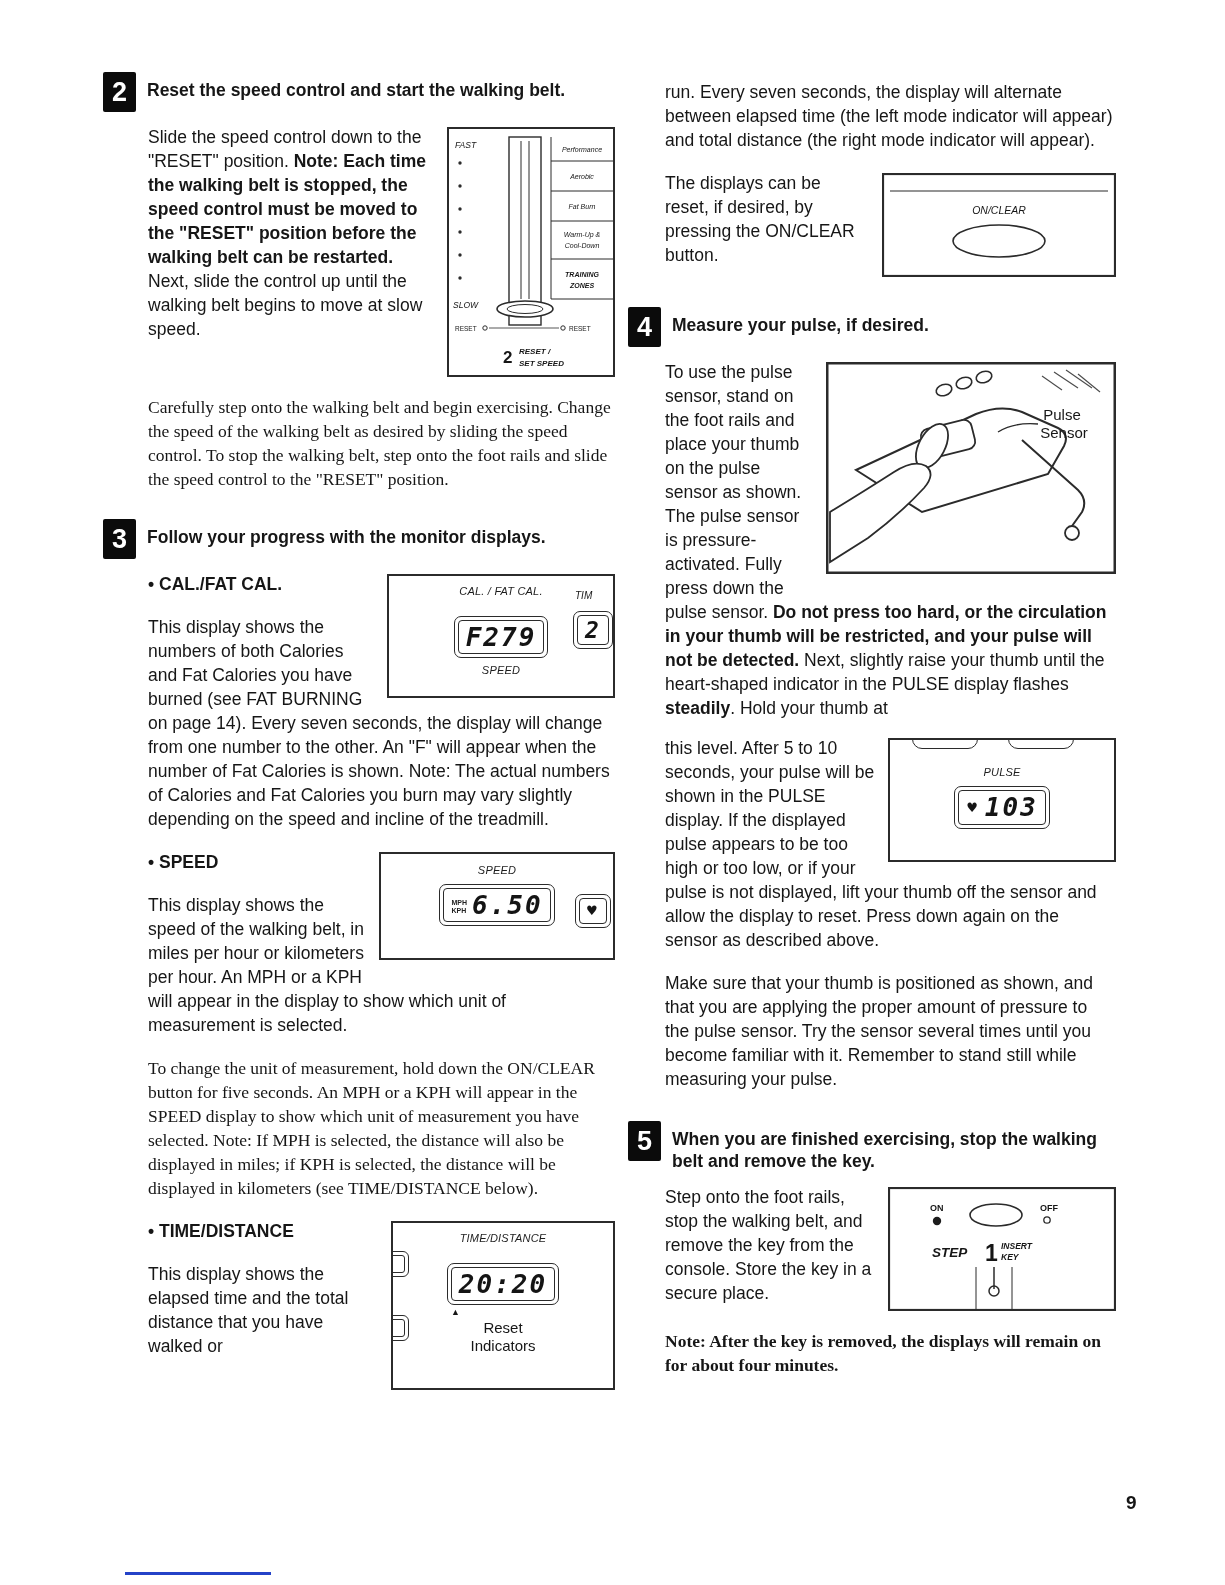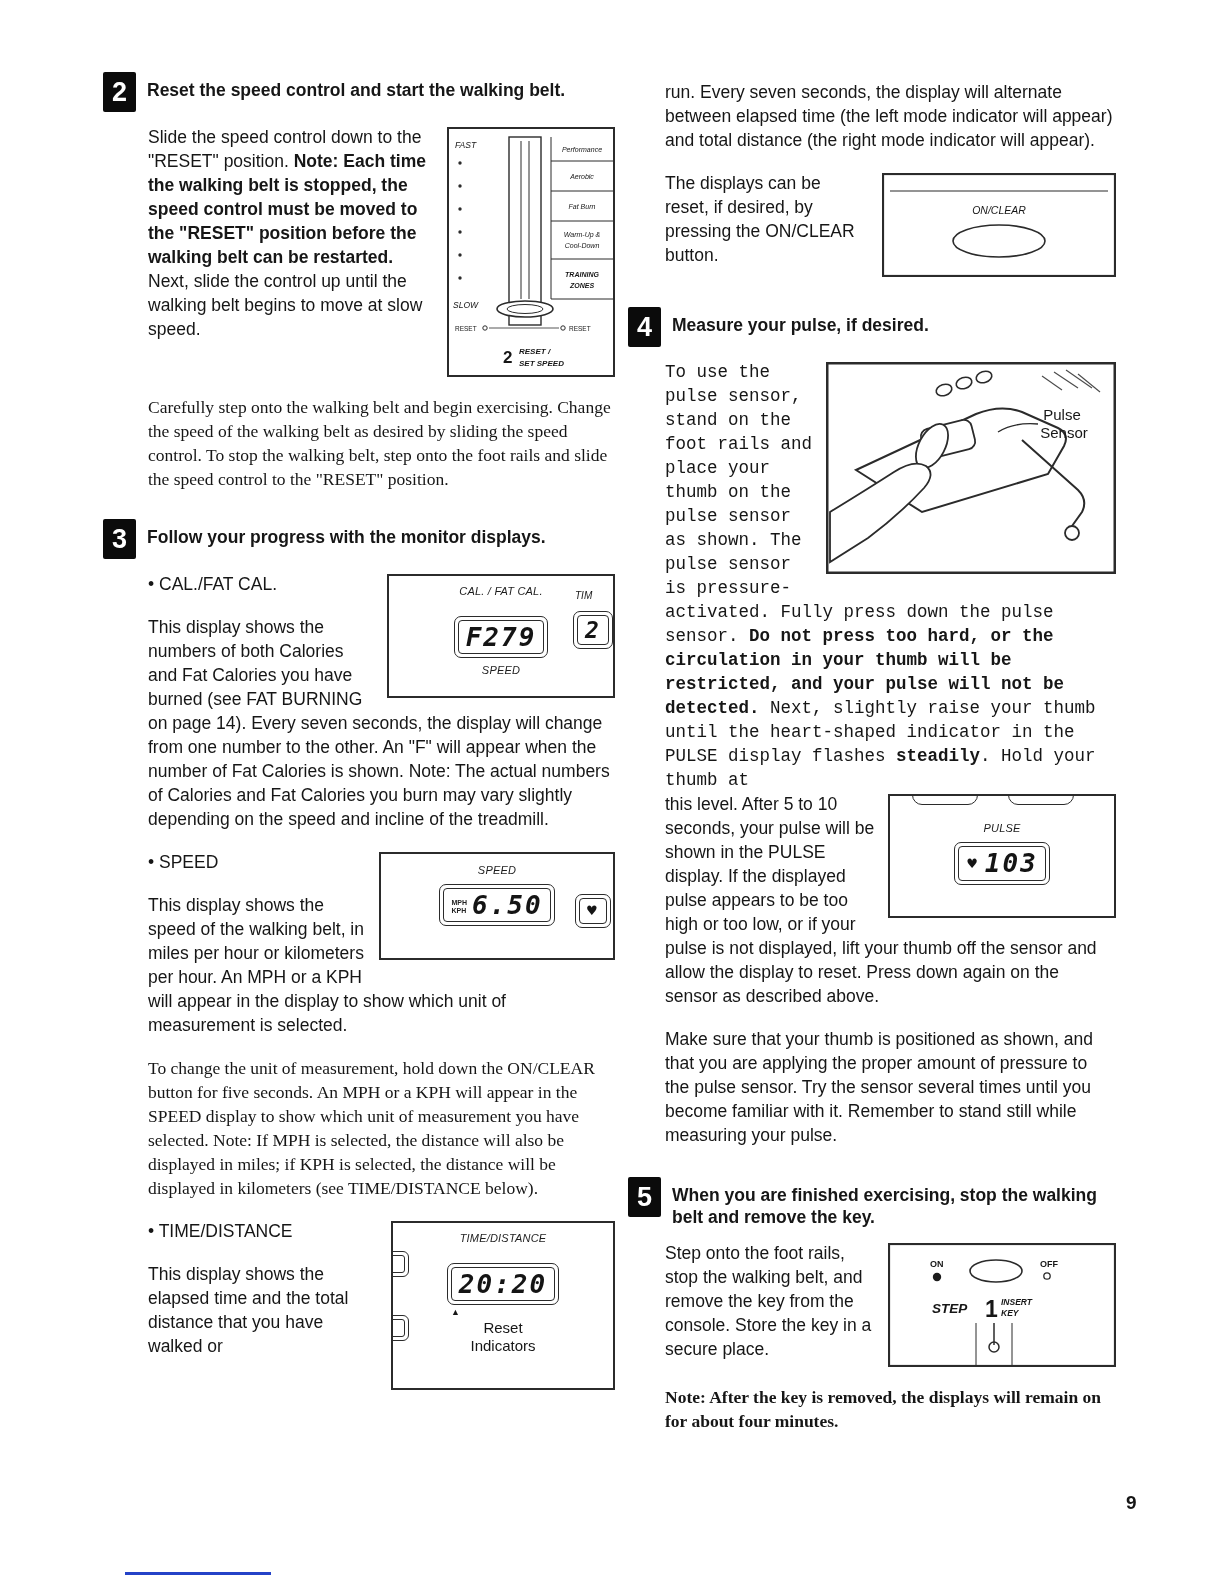--- a/index.html
+++ b/index.html
@@ -14,22 +14,22 @@
   .step { clear:both; }
   .step-header { display:flex; gap:11px; margin-bottom:13px; align-items:flex-start; }
   .badge { flex:0 0 auto; width:33px; height:40px; background:#0b0b0b; color:#ffffff;
            font-weight:bold; font-size:27px; display:flex; align-items:center; justify-content:center;
            border-radius:2px; }
   .step-heading { font-weight:bold; font-size:17.5px; line-height:22px; padding-top:7px; }
   .step-body { font-size:17.5px; line-height:24px; }
   .col-left  .step-body { padding-left:45px; }
   .col-right .step-body { padding-left:37px; }
   .step-body p { margin:0 0 19px; }
-  p.joined { margin-bottom:0;font-family:Liberation Mono, monospace; }
-  .bullet-head { font-weight:normal; font-size:17.5px; margin:2px 0 13px; clear:none; }
+  p.joined { margin-bottom:16px; }
+  .bullet-head { font-weight:bold; font-size:17.5px; margin:2px 0 13px; clear:none; }
   .b { font-weight:bold; }
   .clear { clear:both;font-family:Liberation Serif, serif; }
   #step3-left { margin-top:28px; }
   #step4 { margin-top:40px; }
   #step5 { margin-top:30px; }
   .note-p { margin-top:4px; }
 
   .illus { float:right; margin:2px 0 12px 13px; position:relative; }
 
   

